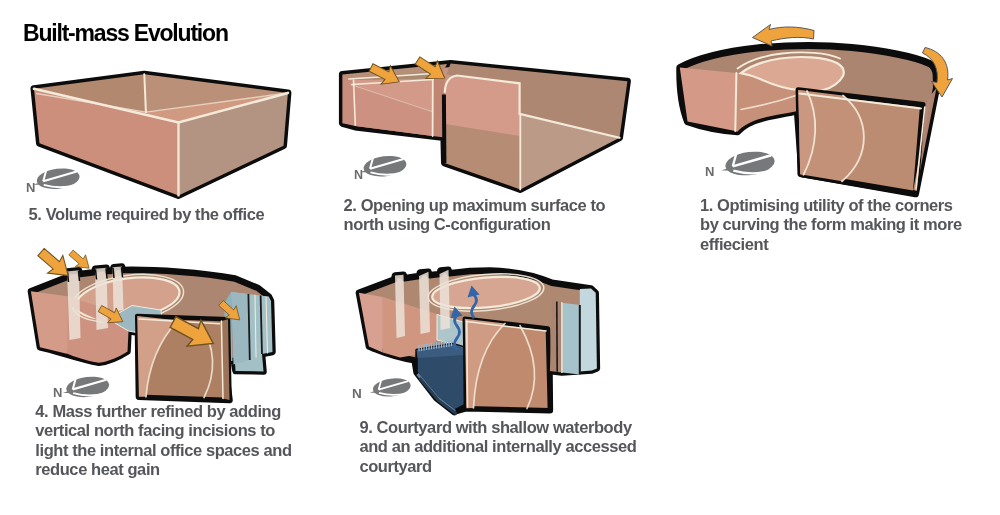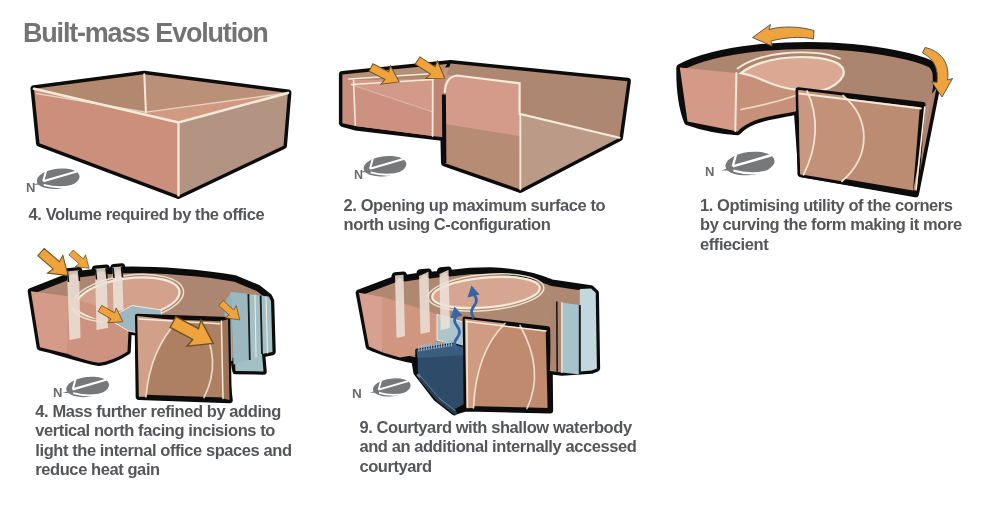--- a/index.html
+++ b/index.html
@@ -1,17 +1,17 @@
 <!DOCTYPE html>
 <html><head><meta charset="utf-8">
 <style>
 html,body{margin:0;padding:0;background:#fff;width:1000px;height:515px;overflow:hidden}
 body{font-family:"Liberation Sans",sans-serif;position:relative}
 .cap{position:absolute;color:#55565a;font-weight:bold;font-size:16.5px;line-height:19.4px;letter-spacing:-0.42px;white-space:pre}
-#title{position:absolute;left:23px;top:22.4px;color:#737373;font-weight:bold;font-size:27px;line-height:23.5px;letter-spacing:-1.2px}
+#title{position:absolute;left:23px;top:22.4px;color:#000000;font-weight:bold;font-size:23px;line-height:23.5px;letter-spacing:-1.2px}
 svg{position:absolute;left:0;top:0}
 .cr{fill:none;stroke:#f3ead9;stroke-linecap:round}
 </style></head><body>
 <svg width="1000" height="515" viewBox="0 0 1000 515">
 <defs>
 <g id="leaf">
   <ellipse cx="0" cy="0" rx="21.5" ry="10" fill="#77787a" transform="rotate(-7)"></ellipse>
   <path d="M-25,6 L-15,2.5 L-14,6 Z" fill="#77787a"></path>
   <path d="M-15,2.5 L18.5,-7.2" stroke="#fff" stroke-width="2.2" fill="none"></path>
   <path d="M-15,2.5 L-11.5,-10.2" stroke="#fff" stroke-width="2" fill="none"></path>
@@ -154,21 +154,21 @@
   <path d="M457,350 q-5,-6 0,-12 q5,-6 0,-12 q-5,-6 0,-11" stroke="#3465a8" stroke-width="2.8" fill="none"></path>
   <path d="M450.5,318.5 L454.5,306.5 L462.5,315.5 Z" fill="#3465a8"></path>
   <path d="M474,318 q-5,-6 0,-12 q5,-6 0,-11" stroke="#3465a8" stroke-width="2.8" fill="none"></path>
   <path d="M467.5,297.5 L471.5,285.5 L479.5,294.5 Z" fill="#3465a8"></path>
   <use href="#leaf" transform="translate(391.8,387.4) scale(0.88)"></use>
   <text x="352" y="398" font-size="13.5" font-weight="bold" fill="#6a6b6d">N</text>
 </g>
 </svg>
 
 <div id="title">Built-mass Evolution</div>
-<div class="cap" style="left:28.6px;top:205.1px">4. Volume required by the office</div>
+<div class="cap" style="left:28.6px;top:205.1px">5. Volume required by the office</div>
 <div class="cap" style="left:343.6px;top:195.6px">2. Opening up maximum surface to
 north using C-configuration</div>
 <div class="cap" style="left:700px;top:195.9px">1. Optimising utility of the corners
 by curving the form making it more
 effiecient</div>
 <div class="cap" style="left:35.3px;top:402px">4. Mass further refined by adding
 vertical north facing incisions to
 light the internal office spaces and
 reduce heat gain</div>
 <div class="cap" style="left:359.4px;top:417.9px">9. Courtyard with shallow waterbody

